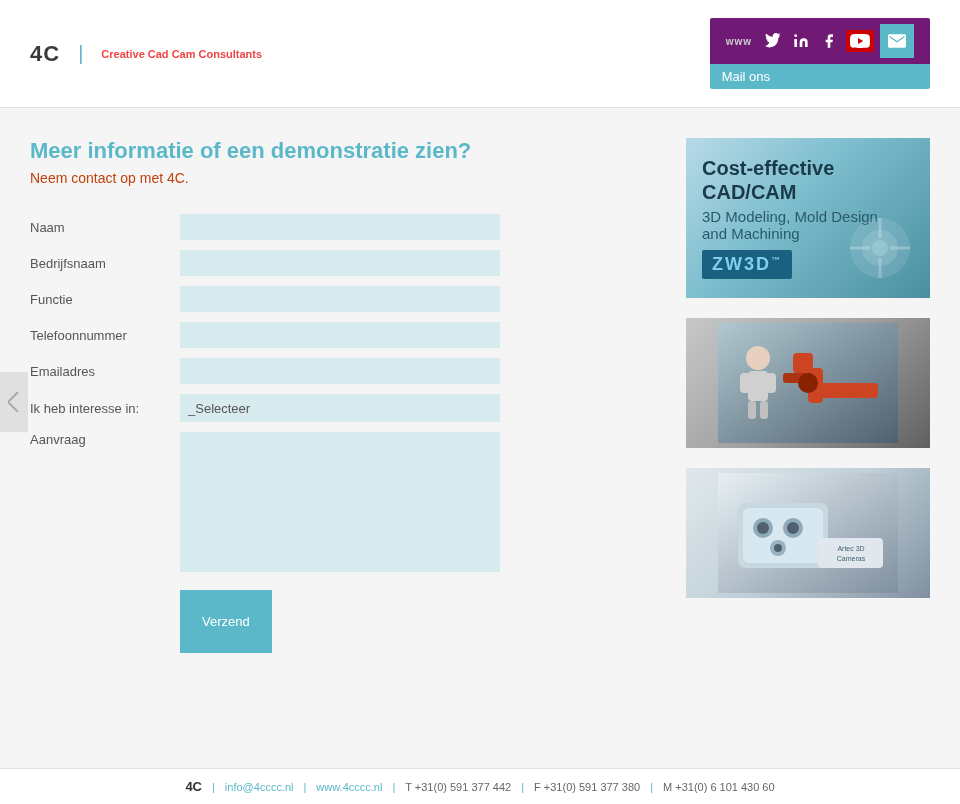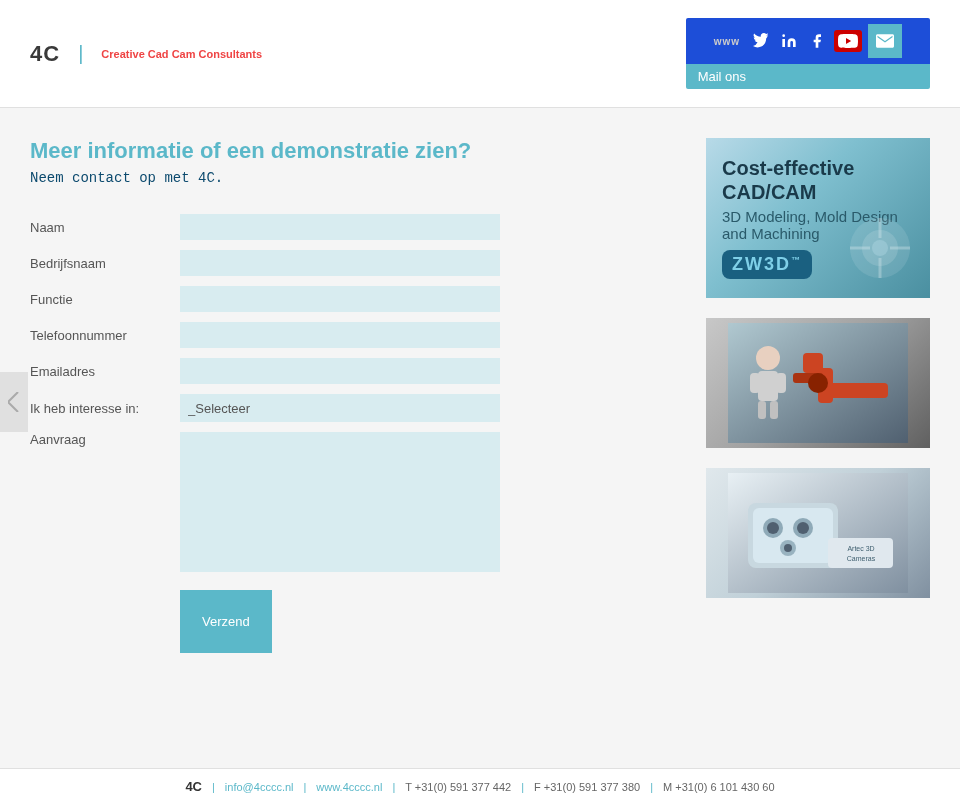--- a/index.html
+++ b/index.html
@@ -46,22 +46,22 @@
     
     .social-bar {
       display: flex;
       flex-direction: column;
       align-items: flex-end;
     }
     .social-icons {
       display: flex;
       align-items: center;
       gap: 6px;
-      background: #1d4ed8;
-      padding: 6px 28px;
+      background: #701a75;
+      padding: 6px 16px;
       border-radius: 2px 2px 0 0;
     }
     .social-icon {
       color: #fff;
       font-size: 13px;
       width: 22px;
       height: 22px;
       display: flex;
       align-items: center;
       justify-content: center;
@@ -130,24 +130,23 @@
       min-width: 0;
     }
 
     .page-title {
       color: #5bb8c9;
       font-size: 22px;
       font-weight: bold;
       margin-bottom: 6px;
     }
     .page-subtitle {
-      color: #0c4a6e;
+      color: #c2410c;
       font-size: 14px;
       margin-bottom: 28px;
-      font-family: Liberation Mono, monospace;
     }
 
     .form-row {
       display: flex;
       align-items: center;
       margin-bottom: 10px;
     }
     .form-label {
       color: #555;
       font-size: 13px;
@@ -197,21 +196,21 @@
       border: none;
       padding: 24px 22px;
       font-size: 13px;
       cursor: pointer;
       margin-left: 150px;
       margin-top: 8px;
     }
 
     
     .right-sidebar {
-      width: 224px;
+      width: 244px;
       flex-shrink: 0;
       display: flex;
       flex-direction: column;
       gap: 20px;
     }
 
     .promo-box {
       background: linear-gradient(135deg, #b8dae8 0%, #7fbfcf 40%, #4a8fa0 100%);
       padding: 18px 16px;
       color: #fff;
@@ -231,21 +230,21 @@
       color: #2a5a6a;
       margin-bottom: 8px;
     }
     .zw3d-logo {
       background: #1a6080;
       color: #7fd0e8;
       font-size: 18px;
       font-weight: bold;
       padding: 4px 10px;
       display: inline-block;
-      border-radius: 8px;
+      border-radius: 2px;
       letter-spacing: 2px;
     }
     .zw3d-tm {
       font-size: 9px;
       vertical-align: super;
     }
 
     
     .machinery-shape {
       position: absolute;

